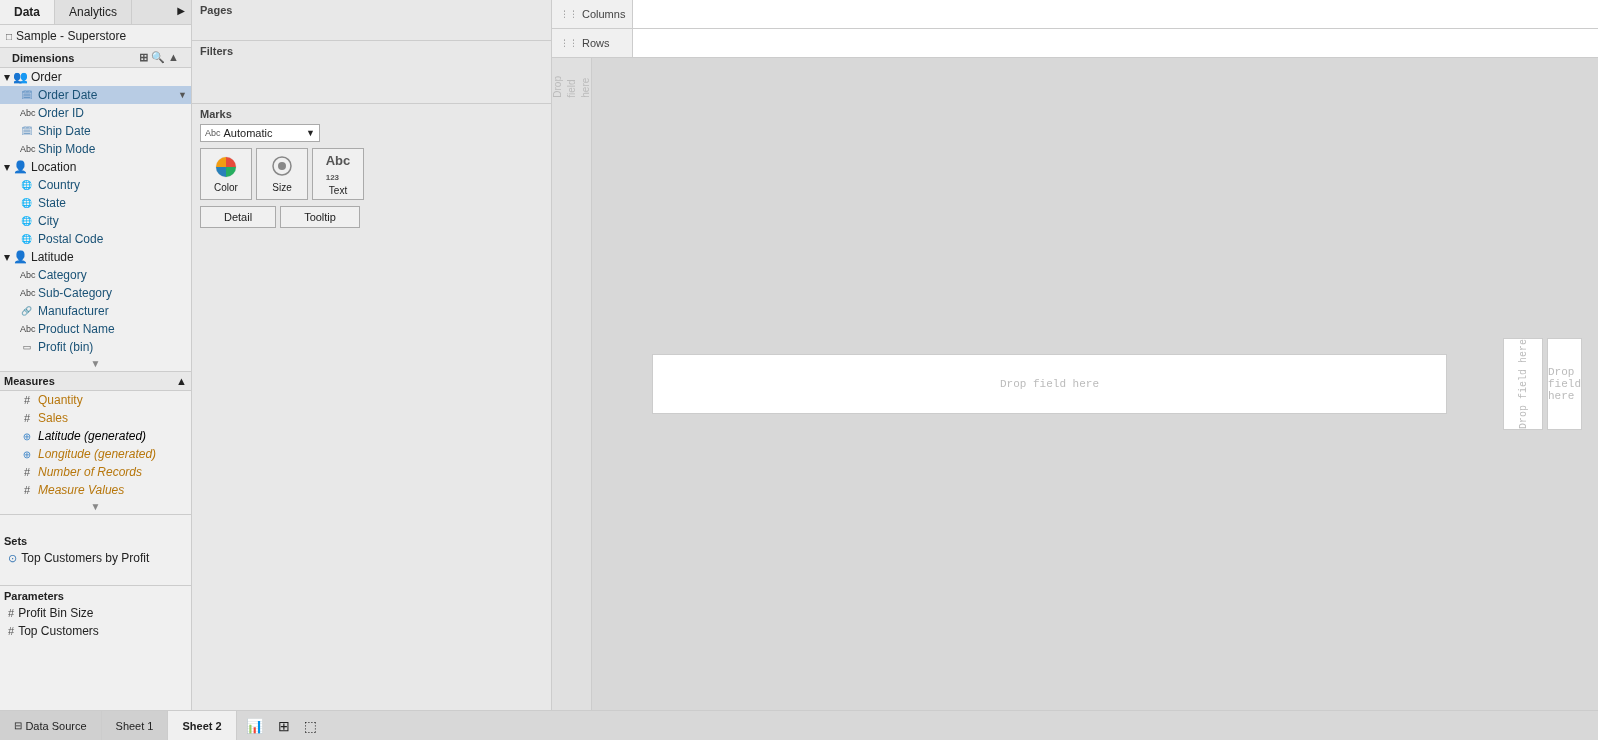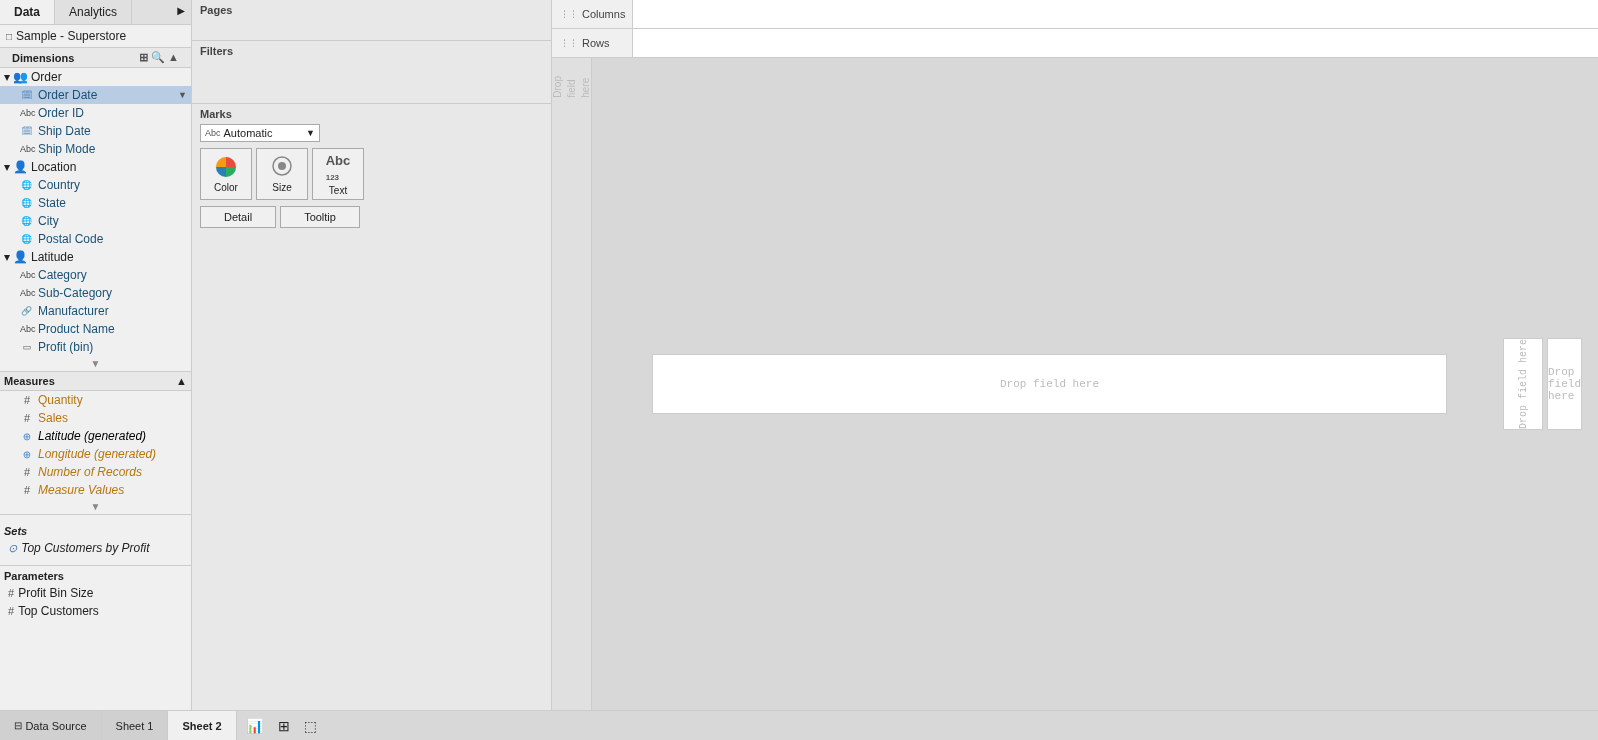--- a/index.html
+++ b/index.html
@@ -37,21 +37,21 @@
     .field-label { font-size: 12px; }
     .field-blue { color: #1a5276; }
     .field-orange { color: #b7770d; }
     .globe-icon { color: #3d85c8; }
     .abc-icon { color: #444; font-size: 9px; font-style: normal; }
 
     
     .scroll-arrow { text-align: center; color: #888; font-size: 10px; cursor: pointer; padding: 2px; }
 
     
-    .sets-section { border-top: 1px solid #ccc; padding: 8px 4px; font-style: italic; }
+    .sets-section { border-top: 1px solid #ccc; padding: 18px 4px; }
     .sets-label { font-size: 11px; font-weight: bold; padding: 2px 0; }
     .sets-item { display: flex; align-items: center; padding: 2px 4px; gap: 4px; cursor: pointer; font-size: 12px; }
     .params-section { border-top: 1px solid #ccc; padding: 2px 4px; }
     .params-label { font-size: 11px; font-weight: bold; padding: 2px 0; }
     .params-item { display: flex; align-items: center; padding: 2px 4px; gap: 4px; cursor: pointer; font-size: 12px; }
 
     
     .center-panel { width: 360px; background: #c2410c; border-right: 1px solid #ccc; display: flex; flex-direction: column; flex-shrink: 0; }
 
     

